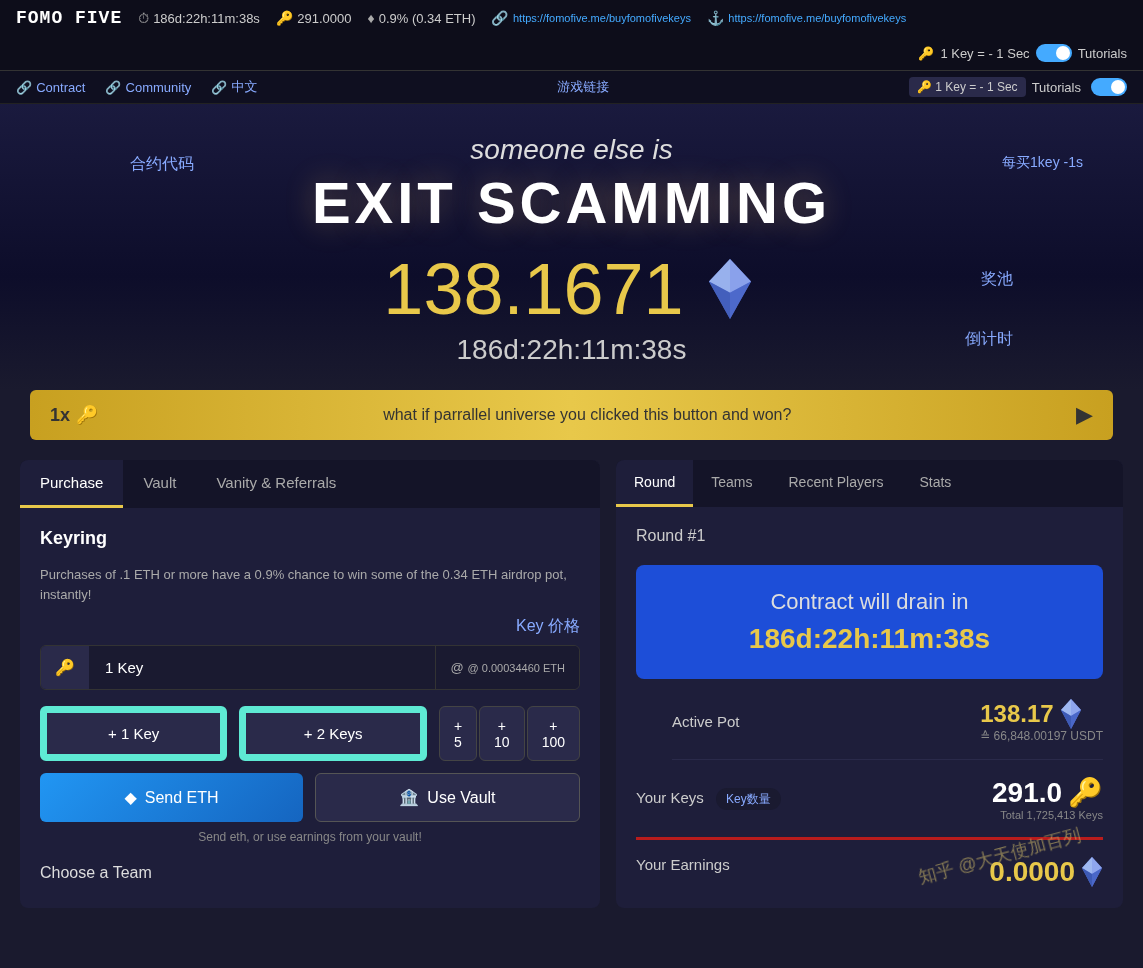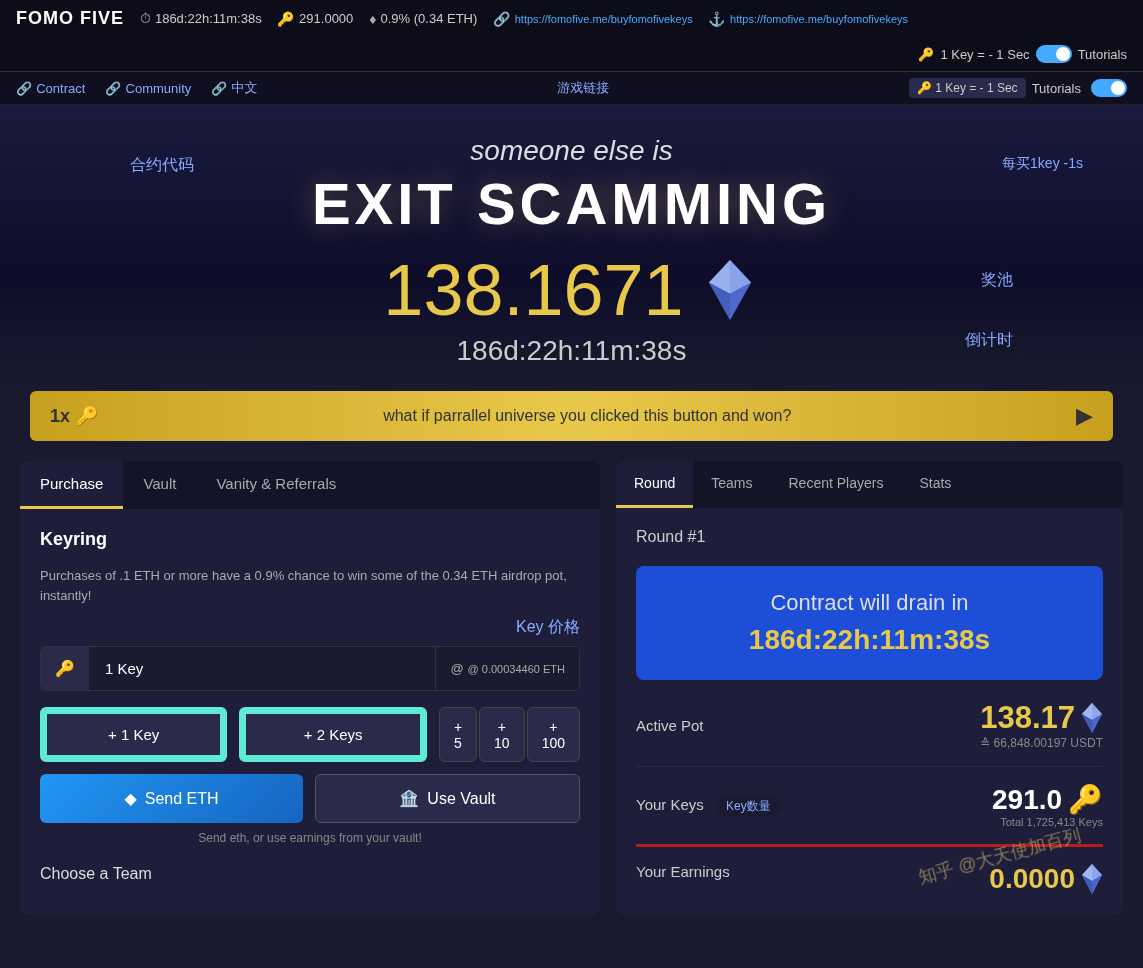--- a/index.html
+++ b/index.html
@@ -20,20 +20,21 @@
       padding: 8px 16px;
       gap: 16px;
       flex-wrap: wrap;
       border-bottom: 1px solid #333;
     }
     .brand {
       font-size: 18px;
       font-weight: bold;
       color: #fff;
       letter-spacing: 1px;
+      font-family: Liberation Mono, monospace;
     }
     .top-bar-item {
       display: flex;
       align-items: center;
       gap: 4px;
       font-size: 13px;
       color: #ccc;
     }
     .top-bar-item .icon { color: #aaa; font-size: 14px; }
     .top-bar-links {
@@ -406,28 +407,29 @@
     }
     .drain-timer {
       font-size: 28px;
       font-weight: bold;
       color: #e8c84a;
     }
     .stats-row {
       margin-bottom: 16px;
       padding-bottom: 16px;
       border-bottom: 1px solid #2a2a4a;
+      margin-left: 36px;
     }
     .stats-value-row {
       display: flex;
       justify-content: space-between;
       align-items: center;
     }
     .stats-value-main {
-      font-size: 31px;
+      font-size: 24px;
       font-weight: bold;
       color: #e8c84a;
       display: flex;
       align-items: center;
       gap: 6px;
     }
     .stats-value-sub {
       font-size: 12px;
       color: #888;
       text-align: right;

